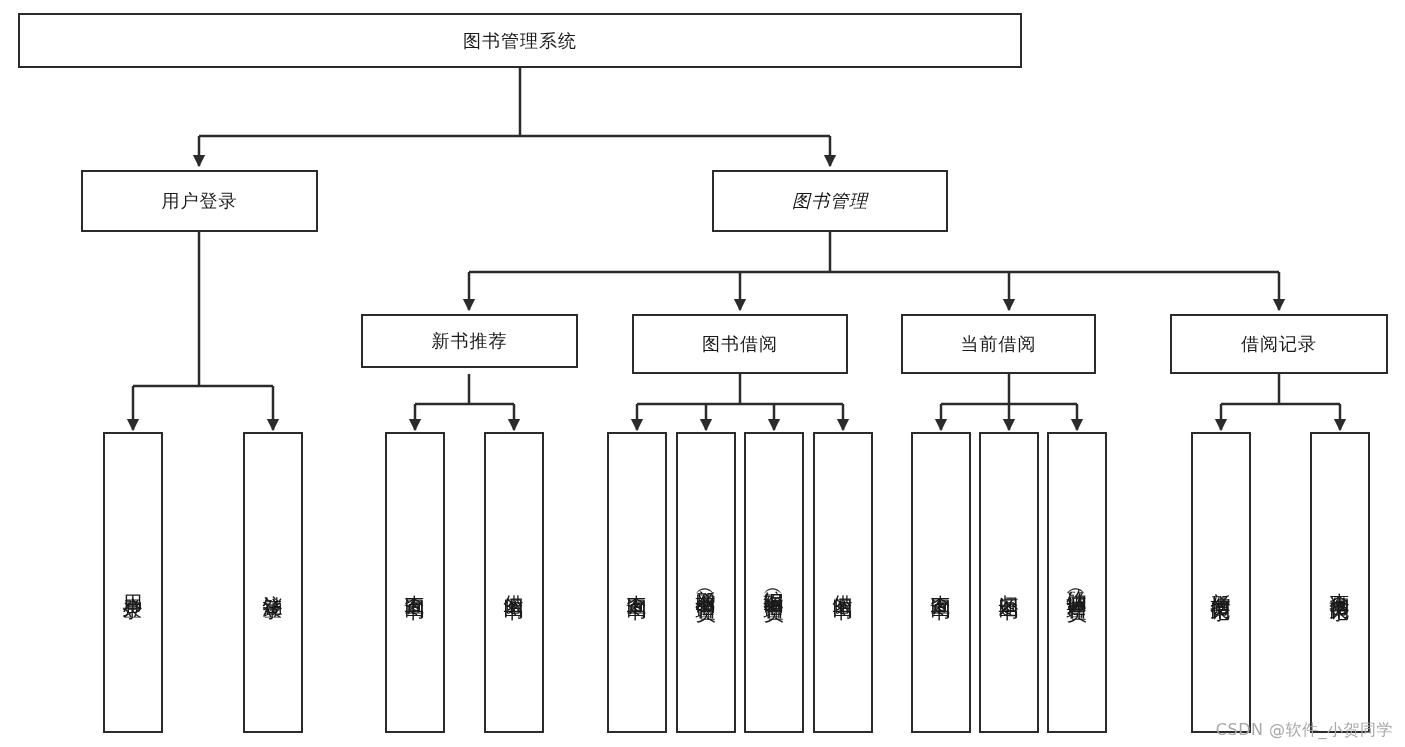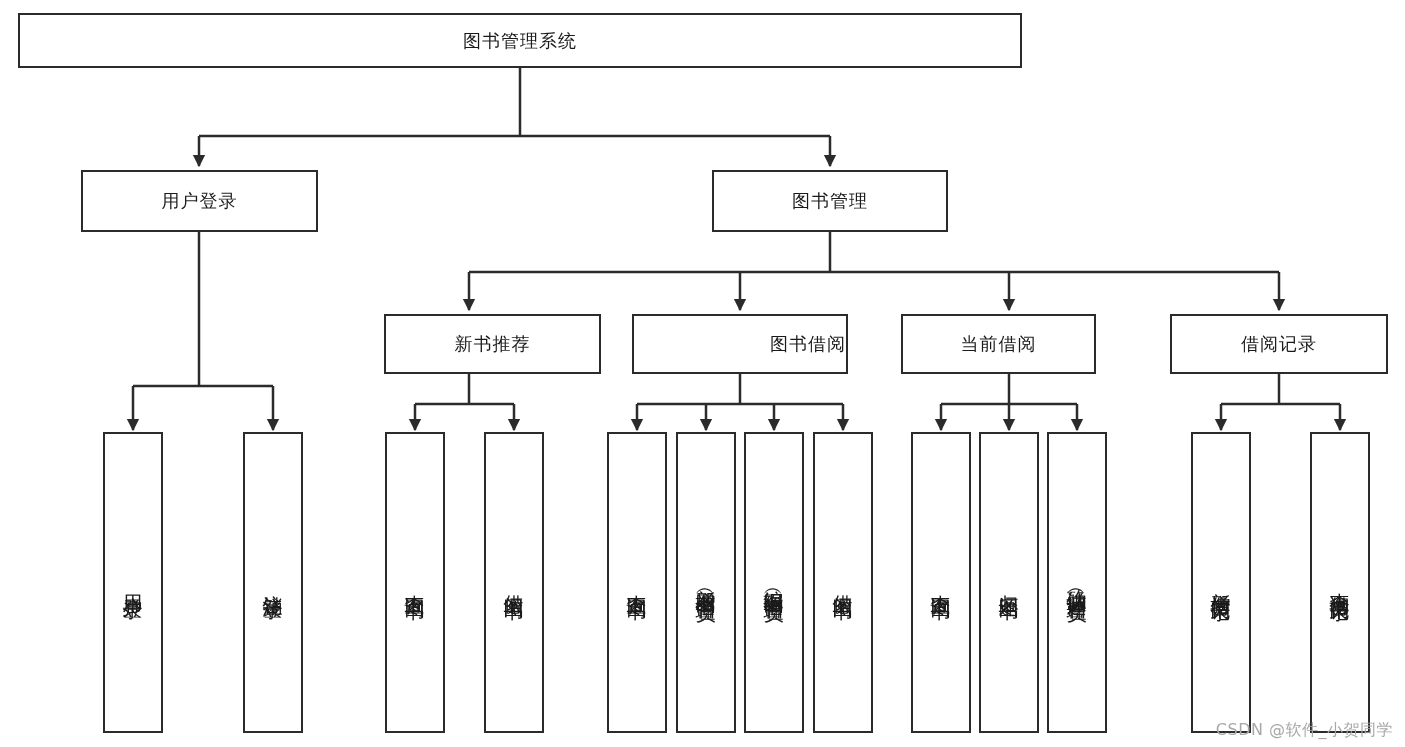--- a/index.html
+++ b/index.html
@@ -120,28 +120,28 @@
     </g>
   </svg>
 
   <div class="node horiz" style="left:18px; top:13px; width:1004px; height:55px;">
     <span>图书管理系统</span>
   </div>
 
   <div class="node horiz" style="left:81px; top:170px; width:237px; height:62px;">
     <span>用户登录</span>
   </div>
-  <div class="node horiz" style="left:712px; top:170px; width:236px; height:62px;">
+  <div class="node horiz" style="left:712px; top:170px; width:236px; height:62px;font-style:italic;">
     <span>图书管理</span>
   </div>
 
-  <div class="node horiz" style="left:361px; top:314px; width:217px; height:60px;margin-left:23px;">
+  <div class="node horiz" style="left:361px; top:314px; width:217px; height:54px;">
     <span>新书推荐</span>
   </div>
-  <div class="node horiz" style="left:632px; top:314px; width:216px; height:60px;justify-content:flex-end;">
+  <div class="node horiz" style="left:632px; top:314px; width:216px; height:60px;">
     <span>图书借阅</span>
   </div>
   <div class="node horiz" style="left:901px; top:314px; width:195px; height:60px;">
     <span>当前借阅</span>
   </div>
   <div class="node horiz" style="left:1170px; top:314px; width:218px; height:60px;">
     <span>借阅记录</span>
   </div>
 
   <div class="node vert" style="left:103px; top:432px; width:60px; height:301px;">

